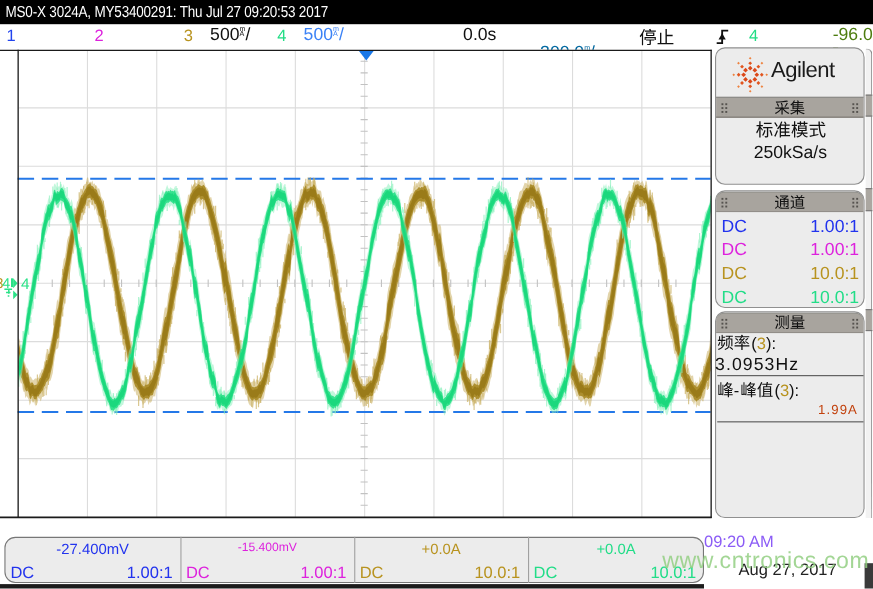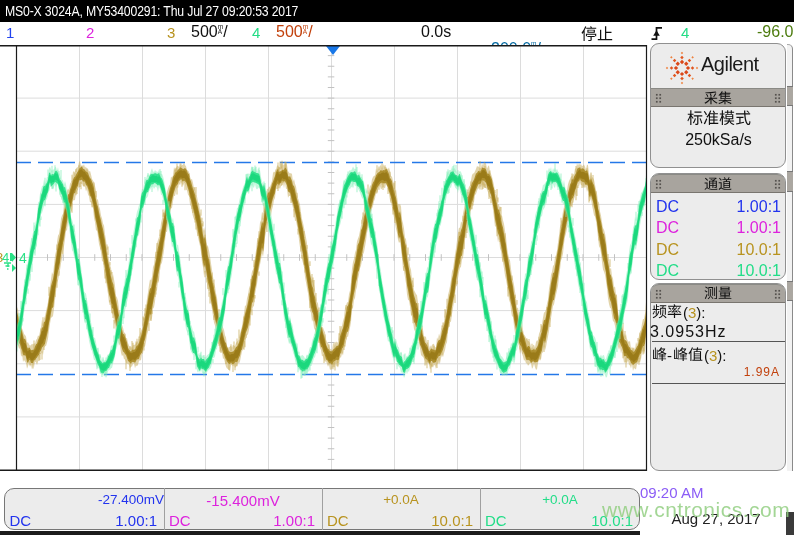--- a/index.html
+++ b/index.html
@@ -9,21 +9,21 @@
 .hdr{position:absolute;left:0;right:0;height:19px;background:#a8a49e;border-top:1px solid #8a8a85;border-bottom:1px solid #79756f}
 .grip{position:absolute;top:4px;width:7px;height:11px;background-image:radial-gradient(circle,#55524e 1px,transparent 1.2px);background-size:3.5px 3.5px}
 </style></head><body>
 <div class="abs" style="left:0;top:0;width:794px;height:22px;background:#000"></div>
 <div class="abs" style="left:5px;top:3px;color:#fff;font-size:14.5px;letter-spacing:-0.2px;transform:scaleX(0.845);transform-origin:0 50%">MS0-X 3024A, MY53400291: Thu Jul 27 09:20:53 2017</div>
 <div class="abs" style="left:6px;top:24px;color:#2244ee;font-size:15px">1</div>
 <div class="abs" style="left:86px;top:24px;color:#dd22dd;font-size:15px">2</div>
 <div class="abs" style="left:167px;top:24px;color:#b8931f;font-size:15px">3</div>
 <div class="abs" style="left:252px;top:24px;color:#22dd85;font-size:15px">4</div>
 <div class="abs" style="left:191px;top:23px;color:#111;font-size:16px">500<span class="st"><i>m</i><i>A</i></span>/</div>
-<div class="abs" style="left:276px;top:23px;color:#c2410c;font-size:16px">500<span class="st"><i>m</i><i>A</i></span>/</div>
+<div class="abs" style="left:276px;top:23px;color:#3b82f6;font-size:16px">500<span class="st"><i>m</i><i>A</i></span>/</div>
 <div class="abs" style="left:421px;top:23px;color:#111;font-size:16px">0.0s</div>
 <div class="abs" style="left:491px;top:40px;color:#0369a1;font-size:16px">200.0<span class="st"><i>m</i><i>s</i></span>/</div>
 <svg style="position:absolute;left:581px;top:26px" width="32" height="17">
     <g transform="translate(0,13.76) scale(0.01600,-0.01600)" fill="#111">
       <path transform="translate(0,0)" d="M467 578H795V494H467ZM398 632V440H867V632ZM309 377V214H375V315H883V214H951V377ZM564 825C578 803 592 775 603 750H325V686H951V750H684C672 779 651 817 632 845ZM398 240V179H594V5C594 -7 590 -11 574 -12C559 -12 503 -12 443 -11C453 -30 463 -56 467 -76C545 -76 596 -76 629 -67C661 -56 669 -36 669 3V179H860V240ZM263 838C211 687 124 537 32 439C45 422 66 383 74 365C103 397 132 434 159 475V-79H228V588C268 661 303 739 332 817Z"></path>
       <path transform="translate(1000,0)" d="M188 619V44H49V-30H949V44H577V430H905V505H577V837H499V44H265V619Z"></path>
     </g>
   </svg>
 <svg class="abs" style="left:651px;top:26px" width="12" height="15">
     <path d="M0.5,13.2H5.5V1.8H11" stroke="#111" stroke-width="1.7" fill="none"></path>
@@ -157,24 +157,24 @@
       <path transform="translate(0,0)" d="M596 696H791C764 648 727 605 684 567C642 603 609 642 585 682ZM597 840C556 739 477 649 390 591C405 578 430 548 439 534C475 561 510 593 542 629C565 594 595 558 630 525C556 473 470 435 383 414C397 400 414 372 422 355C514 382 605 423 684 480C747 433 826 393 918 368C928 387 950 416 965 431C876 451 801 485 739 526C803 583 855 654 889 739L842 759L829 757H634C646 778 657 800 667 822ZM642 416V352H457V294H642V229H463V171H642V98H417V37H642V-80H715V37H939V98H715V171H898V229H715V294H901V352H715V416ZM192 830V123L129 118V673H70V52L317 72V34H374V674H317V133L253 128V830Z"></path>
       <path transform="translate(1000,0)" d="M599 840C596 810 591 774 586 738H329V671H574C568 637 562 605 555 578H382V14H286V-51H958V14H869V578H623C631 605 639 637 646 671H928V738H661L679 835ZM450 14V97H799V14ZM450 379H799V293H450ZM450 435V519H799V435ZM450 239H799V152H450ZM264 839C211 687 124 538 32 440C45 422 66 383 74 366C103 398 132 435 159 475V-80H229V589C269 661 304 739 333 817Z"></path>
     </g>
   </svg>
 <div class="abs" style="left:704px;top:347px;font-size:15px;color:#111">(<span style="color:#b8931f">3</span>):</div>
 <div class="abs" style="left:650px;top:365px;width:130px;text-align:right;font-size:12px;letter-spacing:1px;color:#c2410c">1.99A</div>
 <div class="panel" style="left:4px;top:488px;width:636px;height:42px;border-radius:10px;border-color:#777"></div>
 <div class="abs" style="left:164px;top:488px;width:1px;height:42px;background:#a0a0a0"></div>
 <div class="abs" style="left:322px;top:488px;width:1px;height:42px;background:#a0a0a0"></div>
 <div class="abs" style="left:480px;top:488px;width:1px;height:42px;background:#a0a0a0"></div>
-<div class="abs" style="left:4.5px;top:492px;width:159.5px;text-align:right;color:#2233ee;font-size:13.5px">-27.400mV</div>
+<div class="abs" style="left:4.5px;top:492px;width:159.5px;text-align:center;color:#2233ee;font-size:13.5px">-27.400mV</div>
 <div class="abs" style="left:9.5px;top:512px;color:#2233ee;font-size:15px">DC</div>
 <div class="abs" style="left:4.5px;top:512px;width:152.5px;text-align:right;color:#2233ee;font-size:15px">1.00:1</div>
-<div class="abs" style="left:164px;top:492px;width:158px;text-align:center;color:#dd22dd;font-size:15px">-15.400mV</div>
+<div class="abs" style="left:164px;top:492px;width:158px;text-align:center;color:#dd22dd;font-size:11px">-15.400mV</div>
 <div class="abs" style="left:169px;top:512px;color:#dd22dd;font-size:15px">DC</div>
 <div class="abs" style="left:164px;top:512px;width:151px;text-align:right;color:#dd22dd;font-size:15px">1.00:1</div>
 <div class="abs" style="left:322px;top:492px;width:158px;text-align:center;color:#b8931f;font-size:13.5px">+0.0A</div>
 <div class="abs" style="left:327px;top:512px;color:#b8931f;font-size:15px">DC</div>
 <div class="abs" style="left:322px;top:512px;width:151px;text-align:right;color:#b8931f;font-size:15px">10.0:1</div>
 <div class="abs" style="left:480px;top:492px;width:160px;text-align:center;color:#22dd88;font-size:13.5px">+0.0A</div>
 <div class="abs" style="left:485px;top:512px;color:#22dd88;font-size:15px">DC</div>
 <div class="abs" style="left:480px;top:512px;width:153px;text-align:right;color:#22dd88;font-size:15px">10.0:1</div>
 <div class="abs" style="left:640px;top:484px;width:152px;text-align:left;color:#8b5cf6;font-size:15px">09:20 AM</div>
 <div class="abs" style="left:640px;top:510px;width:152px;text-align:center;color:#222;font-size:15px">Aug 27, 2017</div>

